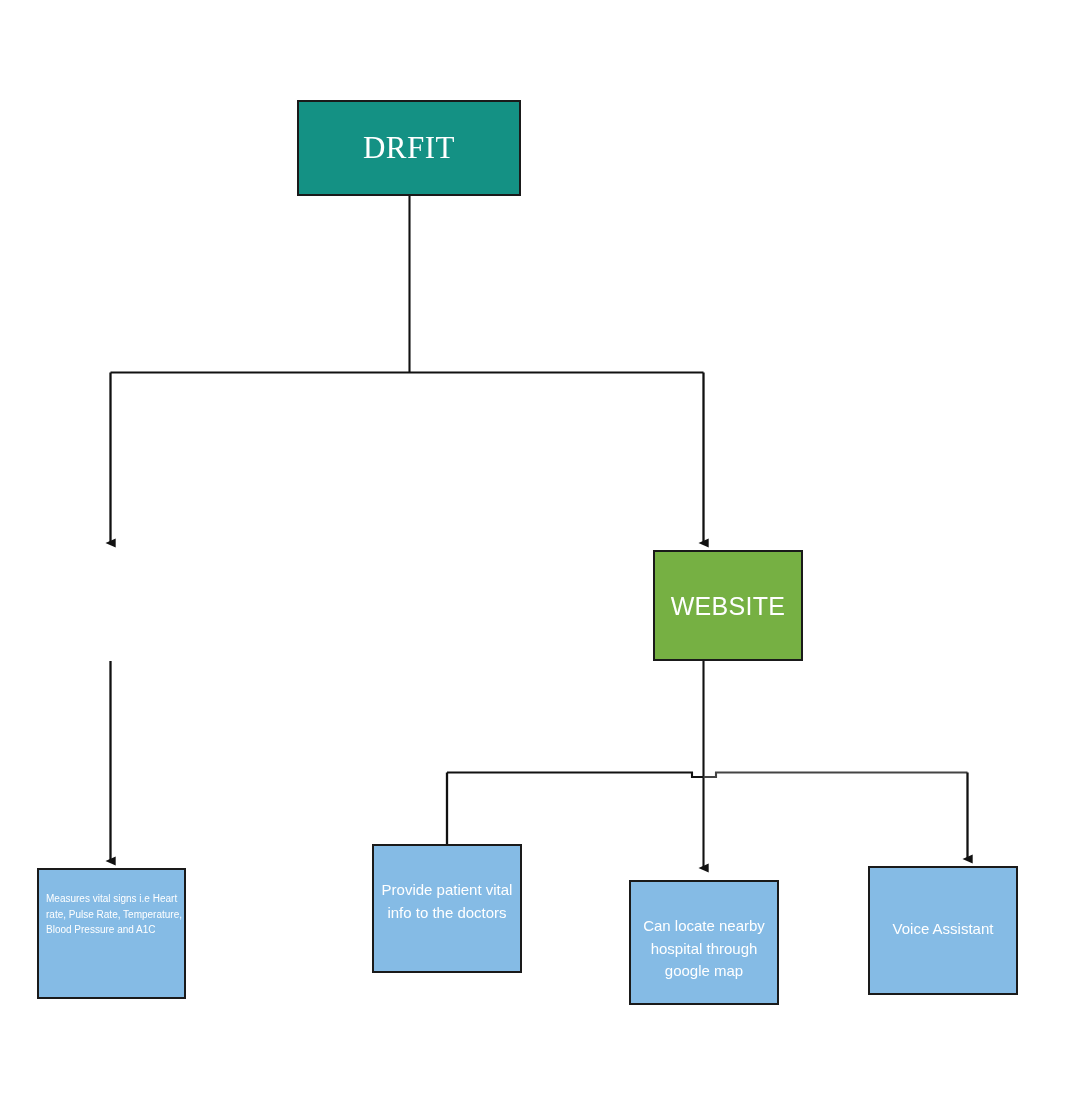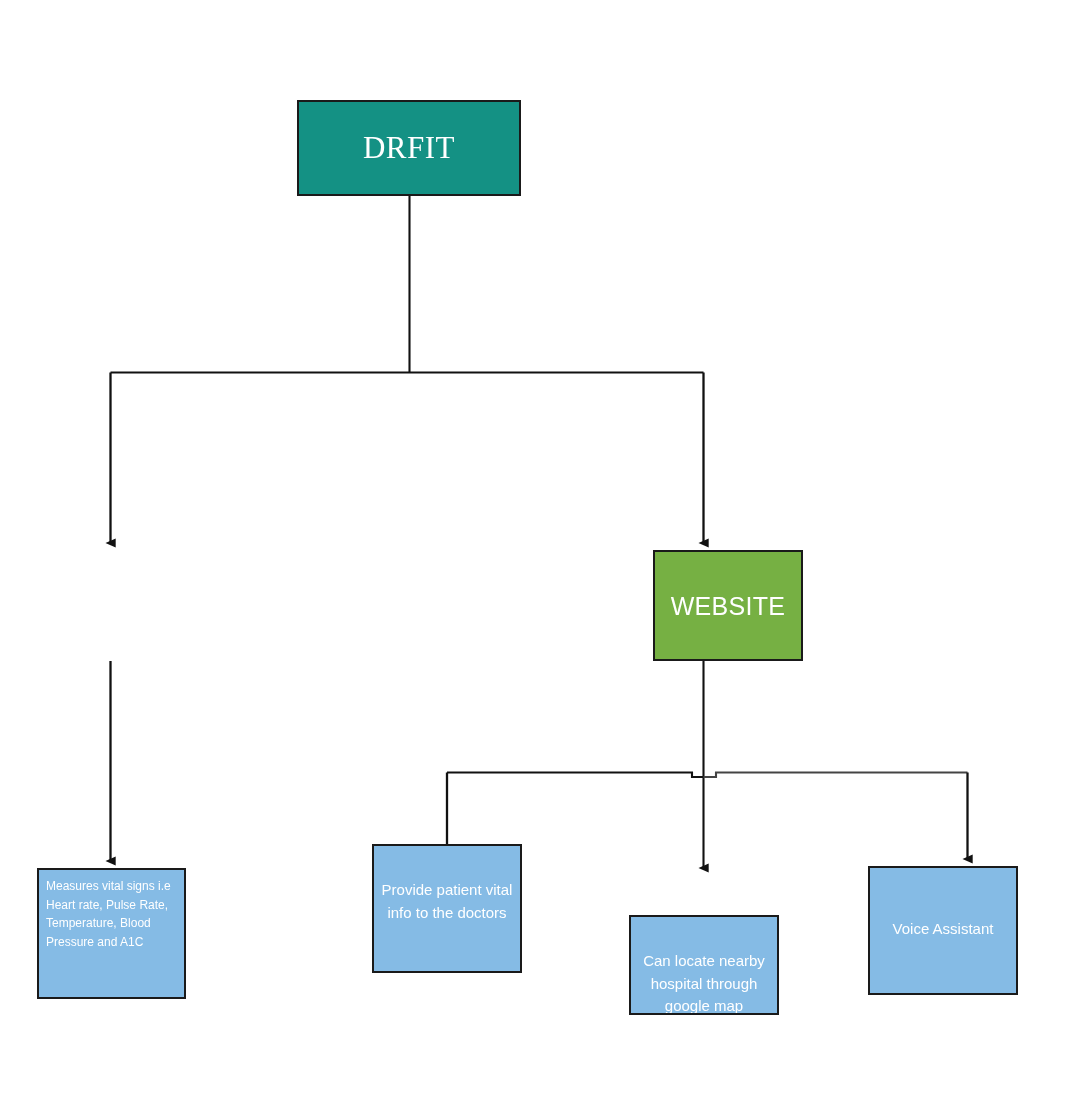--- a/index.html
+++ b/index.html
@@ -73,23 +73,23 @@
     text-align: center;
     font-size: 15px;
     line-height: 1.5;
   }
   .node-leaf.align-left {
     align-items: flex-start;
     justify-content: flex-start;
   }
   .node-leaf.align-left .label {
     text-align: left;
-    font-size: 12px;
+    font-size: 10px;
     line-height: 1.55;
-    padding: 7px 0 0 7px;
+    padding: 21px 0 0 7px;
   }
   .node-leaf.align-center .label {
     padding-top: 33px;
   }
   .node-leaf.align-middle .label {
     padding-top: 50px;
   }
 </style>
 </head>
 <body>
@@ -130,21 +130,21 @@
   </div>
 
   <div class="node node-leaf align-left" style="left:37px; top:868px; width:149px; height:131px;">
     <span class="label">Measures vital signs i.e Heart rate, Pulse Rate, Temperature, Blood Pressure and A1C</span>
   </div>
 
   <div class="node node-leaf align-center" style="left:372px; top:844px; width:150px; height:129px;">
     <span class="label">Provide patient vital info to the doctors</span>
   </div>
 
-  <div class="node node-leaf align-center" style="left:629px; top:915px; width:150px; height:100px;">
+  <div class="node node-leaf align-center" style="left:629px; top:880px; width:150px; height:125px;">
     <span class="label">Can locate nearby hospital through google map</span>
   </div>
 
   <div class="node node-leaf align-middle" style="left:868px; top:866px; width:150px; height:129px;">
     <span class="label">Voice Assistant</span>
   </div>
 
 </div>
 
 </body></html>

